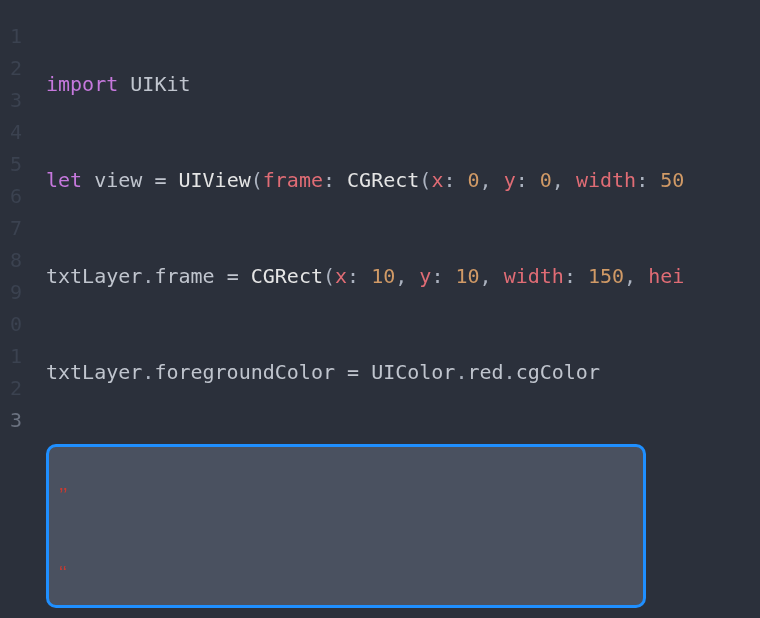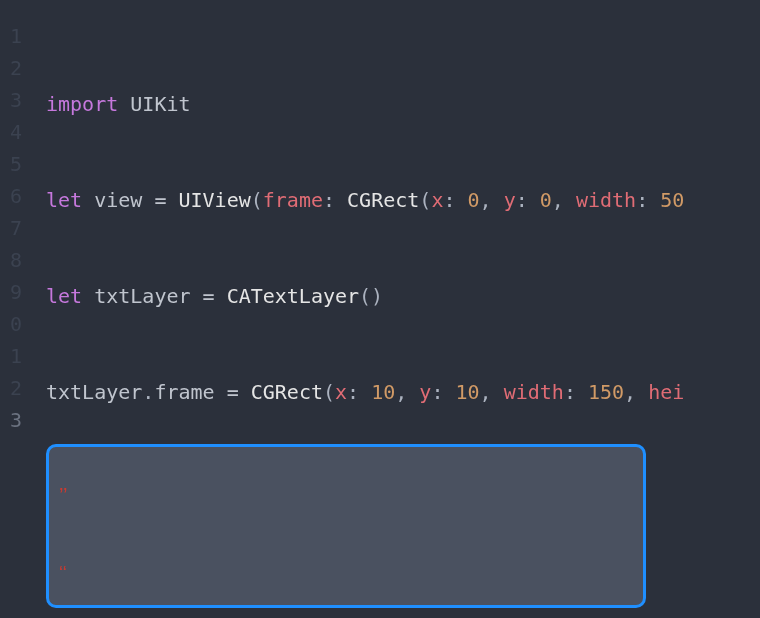--- a/index.html
+++ b/index.html
@@ -24,21 +24,21 @@
     text-align: right;
     color: #3b4250;
     user-select: none;
   }
   .gutter div {
     height: 32px;
     padding-right: 6px;
   }
   .code {
     flex: 1 1 auto;
-    padding-top: 24px;
+    padding-top: 4px;
     padding-left: 18px;
     white-space: pre;
     position: relative;
   }
   .line {
     height: 32px;
     position: relative;
   }
   .current-line-gutter {
     color: #6b7280;
@@ -90,21 +90,20 @@
     <div>8</div>
     <div>9</div>
     <div>0</div>
     <div>1</div>
     <div>2</div>
     <div class="current-line-gutter">3</div>
   </div>
   <div class="code">
     <div class="line"><span class="tok-kw">import</span> <span class="tok-id">UIKit</span></div>
     <div class="line"><span class="tok-kw">let</span> <span class="tok-id">view</span><span class="tok-op"> = </span><span class="tok-fn">UIView</span><span class="tok-punc">(</span><span class="tok-param">frame</span><span class="tok-punc">: </span><span class="tok-fn">CGRect</span><span class="tok-punc">(</span><span class="tok-param">x</span><span class="tok-punc">: </span><span class="tok-num">0</span><span class="tok-punc">, </span><span class="tok-param">y</span><span class="tok-punc">: </span><span class="tok-num">0</span><span class="tok-punc">, </span><span class="tok-param">width</span><span class="tok-punc">: </span><span class="tok-num">50</span></div>
-    <div class="line"><span class="tok-kw">let</span> <span class="tok-id">txtLayer</span><span class="tok-op"> = </span><span class="tok-fn">CATextLayer</span><span class="tok-punc">()</span></div>
     <div class="line"><span class="tok-id">txtLayer</span><span class="tok-dot">.</span><span class="tok-id">frame</span><span class="tok-op"> = </span><span class="tok-fn">CGRect</span><span class="tok-punc">(</span><span class="tok-param">x</span><span class="tok-punc">: </span><span class="tok-num">10</span><span class="tok-punc">, </span><span class="tok-param">y</span><span class="tok-punc">: </span><span class="tok-num">10</span><span class="tok-punc">, </span><span class="tok-param">width</span><span class="tok-punc">: </span><span class="tok-num">150</span><span class="tok-punc">, </span><span class="tok-param">hei</span></div>
     <div class="line"><span class="tok-id">txtLayer</span><span class="tok-dot">.</span><span class="tok-id">foregroundColor</span><span class="tok-op"> = </span><span class="tok-id">UIColor</span><span class="tok-dot">.</span><span class="tok-id">red</span><span class="tok-dot">.</span><span class="tok-id">cgColor</span></div>
     <div class="line"><span class="tok-id">txtLayer</span><span class="tok-dot">.</span><span class="tok-fn2">string</span><span class="tok-op"> = </span><span class="tok-str">",, "</span></div>
     
     
     
     
     
     
     

